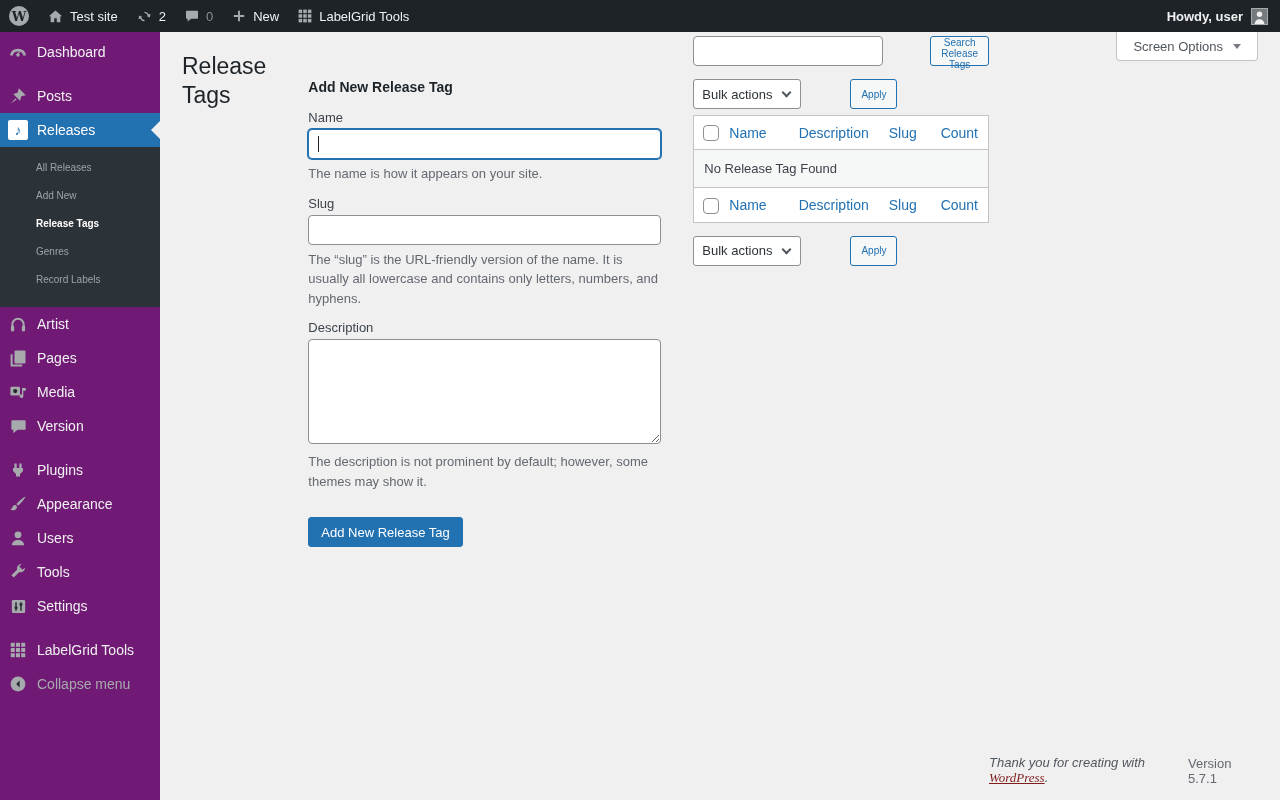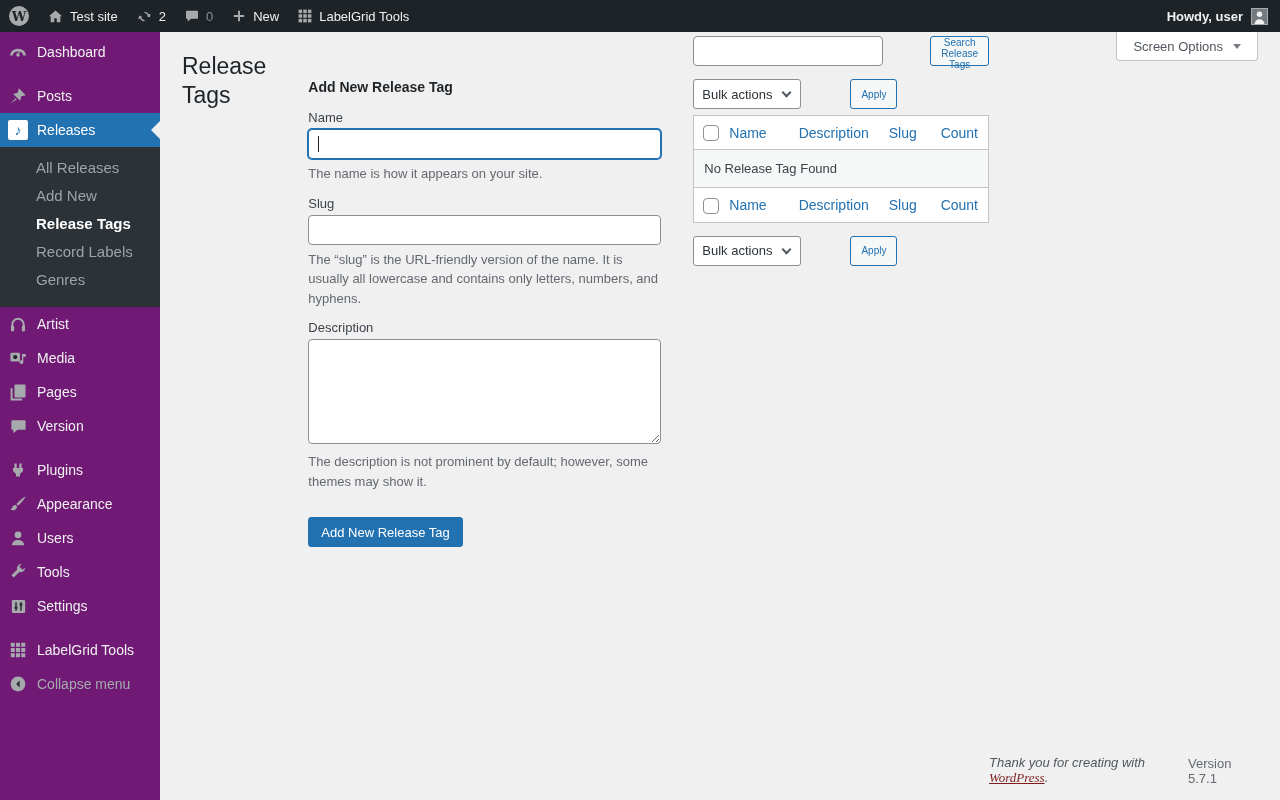--- a/index.html
+++ b/index.html
@@ -58,21 +58,21 @@
     border-top: 9px solid transparent; border-bottom: 9px solid transparent;
     border-right: 9px solid #f0f0f1;
   }
   .note-badge {
     width: 20px; height: 20px; background: #fff; border-radius: 2px;
     color: #2271b1; font-size: 14px; line-height: 20px; text-align: center;
   }
   .submenu { background: #2c3338; padding: 7px 0 13px; }
   .submenu-item {
     height: 28px; line-height: 28px; padding-left: 36px;
-    color: #9ea3a8; font-size: 15px; cursor: pointer;
+    color: #9ea3a8; font-size: 10px; cursor: pointer;
   }
   .submenu-item.current { color: #fff; font-weight: bold; }
 
   
   #content {
     margin-left: 160px; margin-top: 32px; height: 768px;
     padding: 0 23px 0 22px; position: relative;
     display: flex; flex-direction: row;
   }
   #screen-options-tab {
@@ -255,51 +255,51 @@
   <div class="menu-item active">
     <span class="mi-icon">
         <span class="note-badge">♪</span>
       </span>
     <span>Releases</span>
   </div>
   <div class="submenu">
     <div class="submenu-item">All Releases</div>
     <div class="submenu-item">Add New</div>
     <div class="submenu-item current">Release Tags</div>
+    <div class="submenu-item">Genres</div>
     <div class="submenu-item">Record Labels</div>
-    <div class="submenu-item">Genres</div>
   </div>
   <div class="menu-item">
     <span class="mi-icon">
       <svg width="20" height="20" viewBox="0 0 20 20">
         <path d="M4.3 14v-3.5a5.7 5.7 0 0 1 11.4 0V14" fill="none" stroke="#a7aaad" stroke-width="2"></path>
         <rect x="2.9" y="11.5" width="3.3" height="6" rx="1.6"></rect>
           <rect x="13.8" y="11.5" width="3.3" height="6" rx="1.6"></rect>
       </svg>
     </span>
     <span>Artist</span>
   </div>
   <div class="menu-item">
     <span class="mi-icon">
       <svg width="20" height="20" viewBox="0 0 20 20">
+        <rect x="6.5" y="2.5" width="11" height="13" rx="1"></rect>
+        <path d="M3.6 6.3v11.1h10.6" fill="none" stroke="#a7aaad" stroke-width="2"></path>
+      </svg>
+    </span>
+    <span>Pages</span>
+  </div>
+  <div class="menu-item">
+    <span class="mi-icon">
+      <svg width="20" height="20" viewBox="0 0 20 20">
         <rect x="2.4" y="4.8" width="9.6" height="8.6" rx="1.2"></rect>
         <circle cx="7.2" cy="9.1" r="2.1" fill="#23282d"></circle>
         <path d="M14 6v6.4a1.9 1.9 0 1 0 1.3 1.8V8.8h2.5V6z"></path>
       </svg>
     </span>
     <span>Media</span>
-  </div>
-  <div class="menu-item">
-    <span class="mi-icon">
-      <svg width="20" height="20" viewBox="0 0 20 20">
-        <rect x="6.5" y="2.5" width="11" height="13" rx="1"></rect>
-        <path d="M3.6 6.3v11.1h10.6" fill="none" stroke="#a7aaad" stroke-width="2"></path>
-      </svg>
-    </span>
-    <span>Pages</span>
   </div>
   <div class="menu-item">
     <span class="mi-icon">
       <svg width="19" height="19" viewBox="0 0 20 20">
           <path d="M3.5 3.5h13a1 1 0 0 1 1 1v8a1 1 0 0 1-1 1H9l-4.5 3.5v-3.5h-1a1 1 0 0 1-1-1v-8a1 1 0 0 1 1-1z"></path>
         </svg>
     </span>
     <span>Version</span>
   </div>
   <div class="menu-sep"></div>

